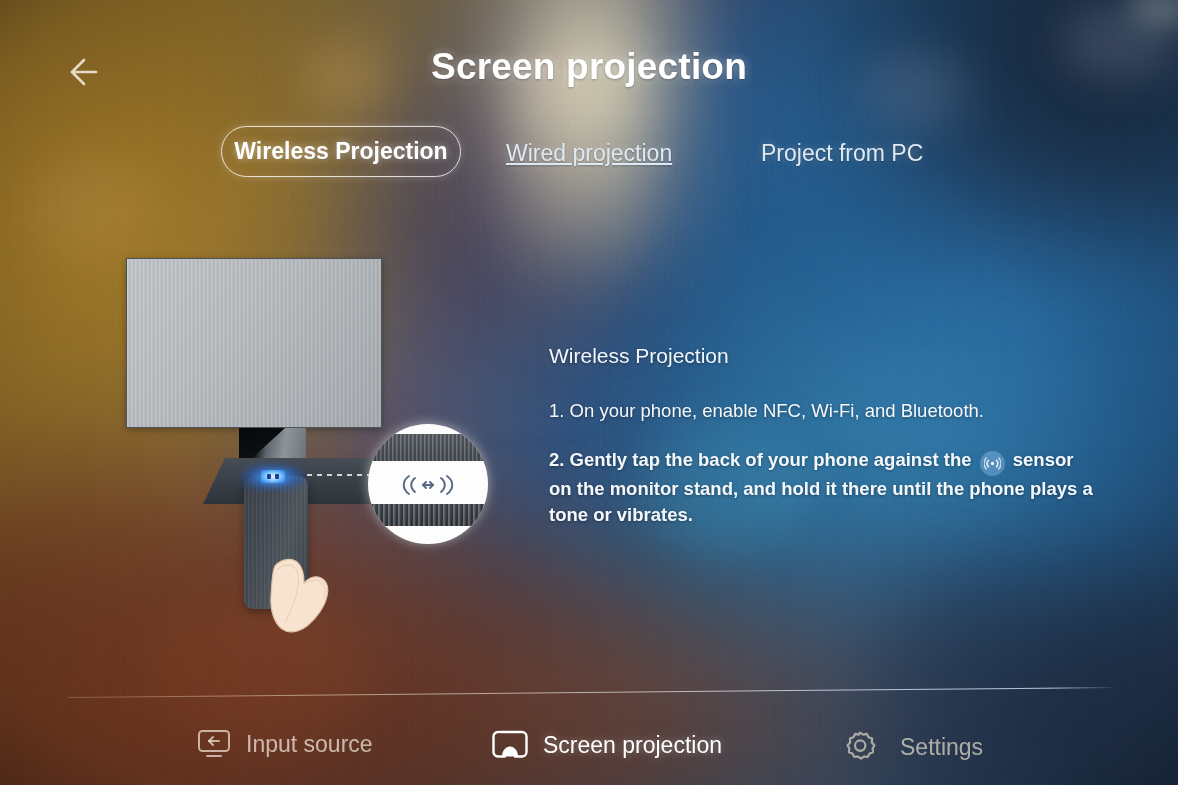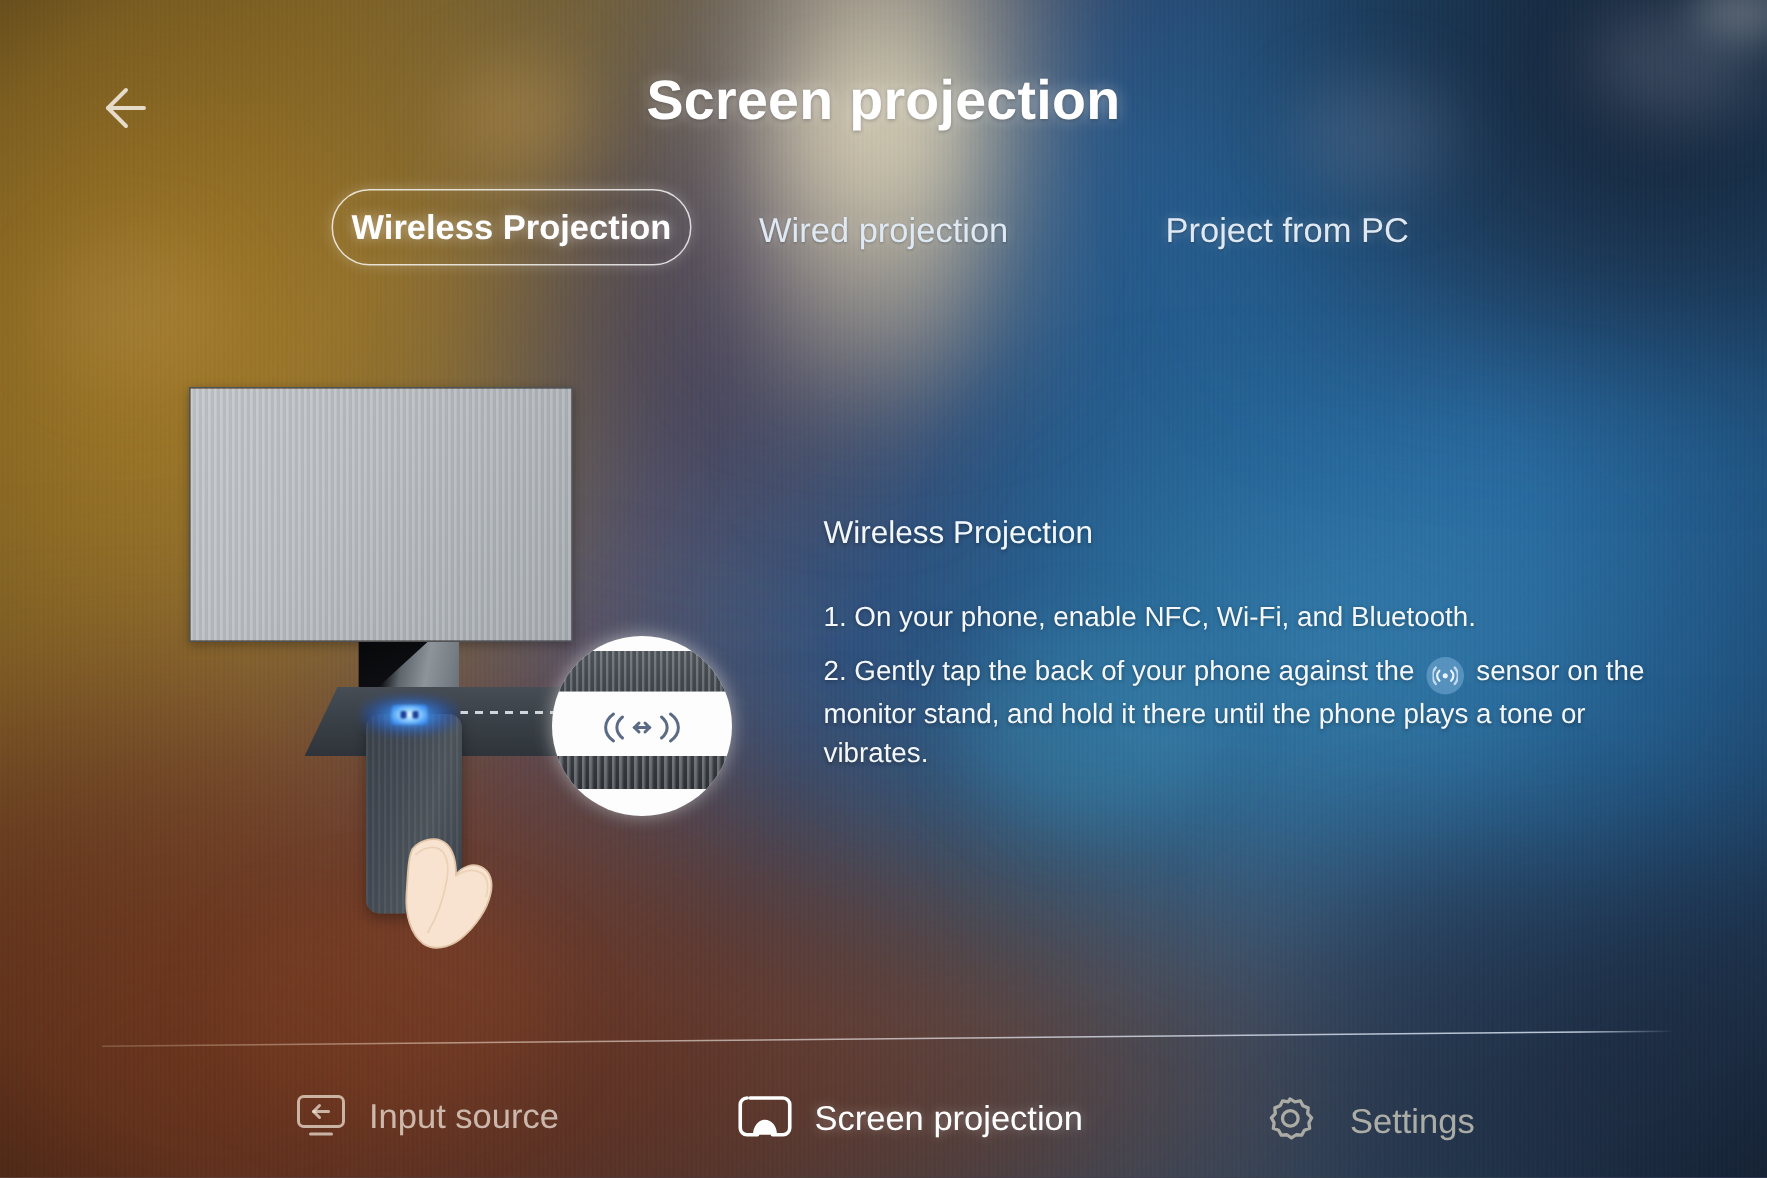--- a/index.html
+++ b/index.html
@@ -138,22 +138,22 @@
   .tab.t-active {
     position:absolute; left:221px; top:0;
     width:240px; height:51px;
     display:flex; align-items:center; justify-content:center;
     border:1.6px solid rgba(255,255,255,0.80);
     border-radius:26px;
     color:#ffffff; font-weight:bold; font-size:23px;
     box-shadow:0 0 9px rgba(255,255,255,0.22), inset 0 0 12px rgba(255,255,255,0.07);
     text-shadow:0 0 9px rgba(255,255,255,0.5);
   }
-  .tab.t2 { position:absolute; left:506px; top:14px; }
-  .tab.t3 { position:absolute; left:761px; top:14px;margin-left:16px; }
+  .tab.t2 { position:absolute; left:506px; top:14px;text-decoration:underline; }
+  .tab.t3 { position:absolute; left:761px; top:14px; }
 
   
   .illo { position:absolute; left:115px; top:248px; width:420px; height:370px; }
 
   .mon-screen {
     position:absolute; left:11px; top:10px; width:256px; height:170px;
     background:linear-gradient(128deg, #c3c7cb 0%, #b9bdc1 42%, #aeb3b8 74%, #a7acb1 100%);
     border:1px solid #4e5359;
     box-shadow:0 2px 7px rgba(0,0,0,0.30);
   }
@@ -250,21 +250,21 @@
   
   .info { position:absolute; left:549px; top:344px; width:552px; }
   .info-h {
     font-size:21px; color:#f2f7fc; margin-bottom:30px;
     text-shadow:0 1px 3px rgba(0,0,0,0.35);
   }
   .info-p {
     font-size:18.5px; color:#f4f8fc; line-height:26px;
     text-shadow:0 1px 3px rgba(0,0,0,0.35);
   }
-  .info-p + .info-p { margin-top:10px; }
+  .info-p + .info-p { margin-top:23px;font-weight:bold; }
   .nfc-badge {
     display:inline-flex; align-items:center; justify-content:center;
     width:25px; height:25px; border-radius:50%;
     background:rgba(150,195,235,0.40);
     vertical-align:-6px; margin:0 3px;
   }
 
   
   .divider {
     position:absolute; left:68px; top:697px; width:1048px; height:1px;

